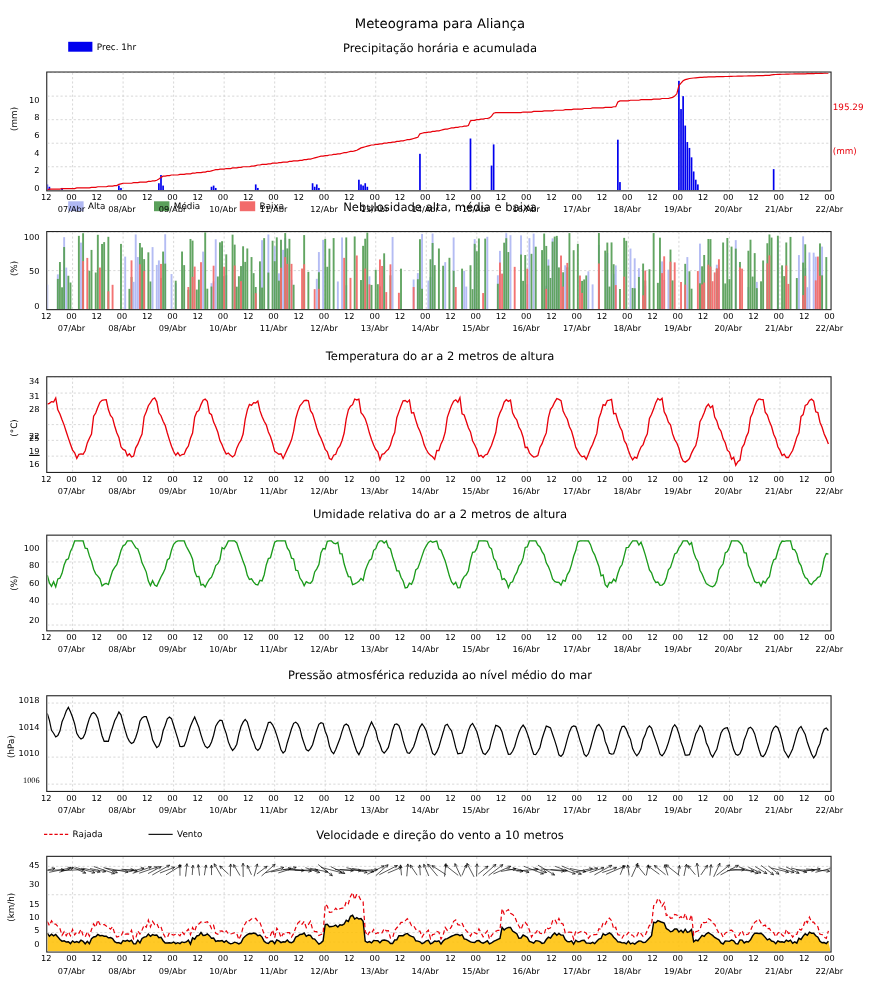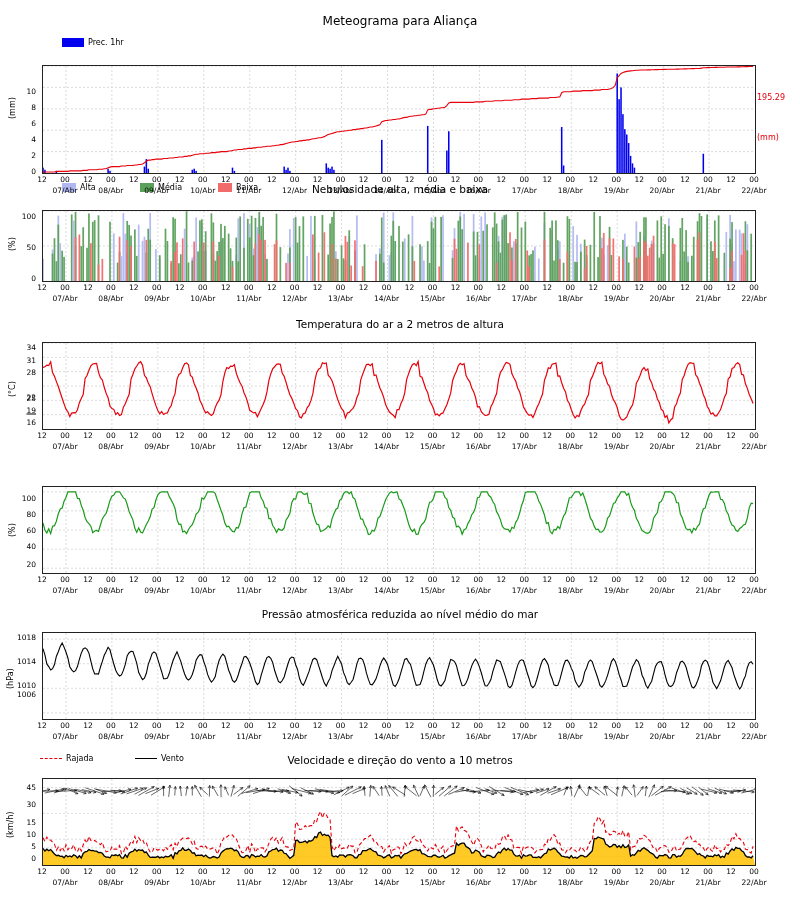--- a/index.html
+++ b/index.html
@@ -49,20 +49,21 @@
   svg{display:block;}
 </style>
 </head>
 <body>
 
 <div class="page">
 
   <div class="main-title">Meteograma para Aliança</div>
 
   <div class="panel" style="left:0;top:38px;width:800px;height:125px;">
+    <div class="panel-title">Precipitação horária e acumulada</div>
 
     <div class="legend" style="left:62px;top:0px;">
       <span class="sw" style="width:22px;height:9px;background:#0000ee;"></span>
       <span class="lbl">Prec. 1hr</span>
     </div>
 
     <div class="ylabel rot" style="left:8px;top:45px;height:36px;">(mm)</div>
     <div class="accum-label" style="left:757px;top:55px;">195.29</div>
     <div class="ylabel" style="left:757px;top:95px;color:#e8000b;">(mm)</div>
 
@@ -583,20 +584,21 @@
           <line x1="0" y1="43" x2="712" y2="43" stroke="#cccccc" stroke-width="0.7" stroke-dasharray="2,2"></line>
           <line x1="0" y1="28.66666666666667" x2="712" y2="28.66666666666667" stroke="#cccccc" stroke-width="0.7" stroke-dasharray="2,2"></line>
           <line x1="0" y1="14.333333333333329" x2="712" y2="14.333333333333329" stroke="#cccccc" stroke-width="0.7" stroke-dasharray="2,2"></line>
           <line x1="0" y1="0" x2="712" y2="0" stroke="#cccccc" stroke-width="0.7" stroke-dasharray="2,2"></line>
           <path d="M0.00 24.41 L1.91 23.69 L3.83 22.09 L5.74 22.43 L7.66 18.80 L9.57 29.62 L11.48 33.33 L13.40 38.61 L15.31 43.48 L17.23 49.51 L19.14 55.29 L21.05 60.84 L22.97 66.15 L24.88 68.69 L26.80 73.64 L28.71 70.06 L30.62 69.67 L32.54 69.94 L34.45 66.75 L36.37 59.68 L38.28 55.48 L40.19 51.59 L42.11 35.37 L44.02 32.46 L45.94 27.33 L47.85 22.73 L49.76 20.97 L51.68 20.59 L53.59 20.42 L55.51 29.33 L57.42 34.60 L59.33 36.94 L61.25 44.28 L63.16 50.37 L65.08 54.69 L66.99 63.18 L68.90 65.58 L70.82 66.36 L72.73 71.37 L74.65 69.56 L76.56 72.44 L78.47 71.59 L80.39 64.11 L82.30 60.77 L84.22 55.79 L86.13 51.52 L88.04 35.94 L89.96 31.24 L91.87 25.85 L93.78 23.01 L95.70 19.93 L97.61 18.67 L99.53 22.29 L101.44 32.25 L103.35 34.91 L105.27 40.00 L107.18 43.68 L109.10 50.59 L111.01 56.88 L112.92 62.66 L114.84 67.50 L116.75 70.83 L118.67 68.56 L120.58 71.50 L122.49 70.21 L124.41 69.91 L126.32 65.33 L128.24 62.51 L130.15 55.37 L132.06 50.71 L133.98 36.30 L135.89 31.48 L137.81 30.12 L139.72 24.81 L141.63 20.81 L143.55 19.88 L145.46 21.75 L147.38 32.52 L149.29 34.05 L151.20 40.73 L153.12 44.99 L155.03 49.94 L156.95 57.52 L158.86 61.28 L160.77 66.20 L162.69 69.82 L164.60 68.82 L166.52 70.95 L168.43 72.42 L170.34 70.75 L172.26 64.43 L174.17 60.13 L176.09 57.17 L178.00 51.61 L179.91 38.27 L181.83 29.86 L183.74 24.61 L185.66 25.51 L187.57 23.07 L189.48 23.37 L191.40 21.62 L193.31 30.34 L195.23 35.54 L197.14 39.94 L199.05 43.19 L200.97 49.73 L202.88 53.90 L204.80 59.96 L206.71 67.33 L208.62 68.61 L210.54 69.94 L212.45 69.50 L214.37 73.75 L216.28 69.65 L218.19 65.52 L220.11 61.46 L222.02 56.84 L223.94 48.96 L225.85 37.68 L227.76 30.94 L229.68 25.85 L231.59 23.75 L233.51 21.28 L235.42 20.88 L237.33 21.28 L239.25 30.37 L241.16 33.23 L243.08 39.35 L244.99 46.03 L246.90 51.71 L248.82 55.35 L250.73 60.16 L252.65 65.63 L254.56 67.72 L256.47 73.84 L258.39 74.87 L260.30 70.82 L262.22 69.97 L264.13 64.80 L266.04 62.34 L267.96 57.40 L269.87 50.68 L271.78 37.82 L273.70 29.65 L275.61 26.26 L277.53 24.90 L279.44 19.74 L281.35 20.57 L283.27 19.94 L285.18 32.14 L287.10 34.32 L289.01 37.71 L290.92 43.43 L292.84 50.69 L294.75 56.53 L296.67 61.46 L298.58 65.66 L300.49 67.84 L302.41 74.90 L304.32 69.95 L306.24 69.42 L308.15 67.10 L310.06 65.39 L311.98 61.52 L313.89 54.56 L315.81 50.23 L317.72 36.77 L319.63 31.41 L321.55 26.18 L323.46 21.42 L325.38 21.07 L327.29 22.64 L329.20 20.67 L331.12 32.50 L333.03 32.00 L334.95 38.93 L336.86 44.95 L338.77 48.97 L340.69 54.38 L342.60 61.43 L344.52 65.63 L346.43 69.01 L348.34 70.79 L350.26 72.24 L352.17 74.61 L354.09 66.50 L356.00 66.59 L357.91 60.53 L359.83 56.59 L361.74 49.93 L363.66 36.36 L365.57 30.85 L367.48 25.54 L369.40 21.64 L371.31 20.45 L373.23 22.70 L375.14 18.44 L377.05 33.30 L378.97 34.26 L380.88 39.99 L382.80 45.80 L384.71 49.65 L386.62 57.62 L388.54 61.29 L390.45 65.48 L392.37 71.84 L394.28 71.00 L396.19 72.94 L398.11 70.58 L400.02 69.90 L401.94 65.77 L403.85 61.78 L405.76 56.16 L407.68 50.17 L409.59 37.72 L411.51 32.34 L413.42 28.40 L415.33 22.60 L417.25 20.38 L419.16 21.88 L421.08 20.77 L422.99 32.33 L424.90 36.18 L426.82 38.78 L428.73 45.13 L430.65 48.63 L432.56 54.46 L434.47 63.80 L436.39 63.60 L438.30 68.68 L440.22 70.93 L442.13 72.48 L444.04 72.15 L445.96 71.21 L447.87 63.72 L449.78 60.31 L451.70 54.93 L453.61 50.57 L455.53 36.62 L457.44 29.32 L459.35 26.65 L461.27 22.50 L463.18 19.41 L465.10 20.09 L467.01 21.28 L468.92 30.78 L470.84 34.72 L472.75 38.10 L474.67 44.95 L476.58 48.84 L478.49 55.62 L480.41 63.67 L482.32 67.13 L484.24 70.31 L486.15 72.31 L488.06 71.63 L489.98 74.50 L491.89 69.97 L493.81 64.82 L495.72 61.05 L497.63 55.84 L499.55 51.03 L501.46 37.30 L503.38 32.02 L505.29 24.74 L507.20 25.48 L509.12 21.18 L511.03 20.70 L512.95 20.09 L514.86 33.10 L516.77 32.81 L518.69 39.74 L520.60 45.27 L522.52 48.86 L524.43 57.46 L526.34 60.49 L528.26 66.55 L530.17 71.54 L532.09 75.01 L534.00 72.51 L535.91 73.54 L537.83 67.81 L539.74 63.41 L541.66 61.16 L543.57 55.37 L545.48 51.46 L547.40 37.42 L549.31 33.64 L551.23 28.68 L553.14 23.04 L555.05 19.32 L556.97 20.83 L558.88 19.18 L560.80 31.42 L562.71 35.07 L564.62 40.86 L566.54 43.22 L568.45 51.47 L570.37 56.63 L572.28 59.74 L574.19 64.50 L576.11 72.29 L578.02 76.10 L579.94 77.12 L581.85 75.75 L583.76 73.86 L585.68 68.89 L587.59 65.13 L589.51 62.04 L591.42 54.00 L593.33 40.27 L595.25 36.82 L597.16 32.21 L599.08 26.75 L600.99 24.50 L602.90 27.66 L604.82 25.91 L606.73 36.13 L608.65 39.67 L610.56 46.18 L612.47 49.00 L614.39 55.93 L616.30 59.50 L618.22 66.29 L620.13 67.91 L622.04 74.45 L623.96 72.72 L625.87 79.98 L627.78 76.78 L629.70 75.31 L631.61 64.05 L633.53 60.79 L635.44 54.14 L637.35 50.06 L639.27 36.41 L641.18 32.53 L643.10 26.03 L645.01 21.61 L646.92 19.65 L648.84 20.19 L650.75 20.33 L652.67 31.77 L654.58 34.34 L656.49 40.26 L658.41 44.76 L660.32 51.73 L662.24 55.77 L664.15 63.21 L666.06 66.45 L667.98 71.17 L669.89 69.82 L671.81 72.90 L673.72 72.92 L675.63 69.73 L677.55 66.58 L679.46 60.90 L681.38 54.43 L683.29 50.56 L685.20 35.70 L687.12 33.90 L689.03 25.50 L690.95 24.51 L692.86 21.07 L694.77 19.87 L696.69 21.62 L698.60 31.38 L700.52 32.03 L702.43 40.81 L704.34 45.39 L706.26 51.55 L708.17 55.73 L710.09 60.57 " fill="none" stroke="#e8000b" stroke-width="1.2"></path>
         </svg>
       </div>
   </div>
 
   <div class="panel" style="left:0;top:462px;width:800px;height:120px;">
+    <div class="panel-title">Umidade relativa do ar a 2 metros de altura</div>
     <div class="ylabel rot" style="left:8px;top:45px;height:30px;">(%)</div>
 
     <div class="ytick" style="left:6px;width:30px;top:102px;">20</div>
     <div class="ytick" style="left:6px;width:30px;top:84px;">40</div>
     <div class="ytick" style="left:6px;width:30px;top:68px;">60</div>
     <div class="ytick" style="left:6px;width:30px;top:52px;">80</div>
     <div class="ytick" style="left:6px;width:30px;top:36px;">100</div>
 
     <div class="plot" id="plot-umid" style="left:42px;top:24px;width:712px;height:86px;">
         <svg width="712" height="86" viewBox="0 0 712 86">
@@ -622,21 +624,21 @@
           <line x1="0" y1="4.777777777777786" x2="712" y2="4.777777777777786" stroke="#cccccc" stroke-width="0.7" stroke-dasharray="2,2"></line>
           <path d="M0.00 35.90 L1.91 42.95 L3.83 46.02 L5.74 41.79 L7.66 46.63 L9.57 39.27 L11.48 38.64 L13.40 34.20 L15.31 26.71 L17.23 21.96 L19.14 21.07 L21.05 14.27 L22.97 10.48 L24.88 4.78 L26.80 4.78 L28.71 4.78 L30.62 4.78 L32.54 4.78 L34.45 11.41 L36.37 11.66 L38.28 18.35 L40.19 23.23 L42.11 30.45 L44.02 34.69 L45.94 36.69 L47.85 39.17 L49.76 45.64 L51.68 44.02 L53.59 43.41 L55.51 44.39 L57.42 37.99 L59.33 31.93 L61.25 28.80 L63.16 26.28 L65.08 20.27 L66.99 13.44 L68.90 9.20 L70.82 8.07 L72.73 4.78 L74.65 4.78 L76.56 4.78 L78.47 7.79 L80.39 10.92 L82.30 12.07 L84.22 17.50 L86.13 24.65 L88.04 28.64 L89.96 33.10 L91.87 41.24 L93.78 45.38 L95.70 40.86 L97.61 44.95 L99.53 46.02 L101.44 41.74 L103.35 37.57 L105.27 34.08 L107.18 29.79 L109.10 22.07 L111.01 20.62 L112.92 12.99 L114.84 7.89 L116.75 5.76 L118.67 4.78 L120.58 4.78 L122.49 4.78 L124.41 4.78 L126.32 9.65 L128.24 13.12 L130.15 16.71 L132.06 21.43 L133.98 32.37 L135.89 37.24 L137.81 37.05 L139.72 44.84 L141.63 44.17 L143.55 46.64 L145.46 42.77 L147.38 39.51 L149.29 37.71 L151.20 33.06 L153.12 27.12 L155.03 25.40 L156.95 21.62 L158.86 10.86 L160.77 12.05 L162.69 8.76 L164.60 4.78 L166.52 4.78 L168.43 4.78 L170.34 4.78 L172.26 6.59 L174.17 12.48 L176.09 17.82 L178.00 23.32 L179.91 28.27 L181.83 36.06 L183.74 39.78 L185.66 39.22 L187.57 42.16 L189.48 44.35 L191.40 44.79 L193.31 40.56 L195.23 41.04 L197.14 35.73 L199.05 26.60 L200.97 20.80 L202.88 20.05 L204.80 12.75 L206.71 5.92 L208.62 4.78 L210.54 4.78 L212.45 4.78 L214.37 4.78 L216.28 4.78 L218.19 11.07 L220.11 13.95 L222.02 20.47 L223.94 21.11 L225.85 31.41 L227.76 31.81 L229.68 38.53 L231.59 41.24 L233.51 45.45 L235.42 41.86 L237.33 42.90 L239.25 43.23 L241.16 40.93 L243.08 32.92 L244.99 30.10 L246.90 26.22 L248.82 15.36 L250.73 11.66 L252.65 12.08 L254.56 5.15 L256.47 4.78 L258.39 4.78 L260.30 6.85 L262.22 7.33 L264.13 6.12 L266.04 16.24 L267.96 16.45 L269.87 25.79 L271.78 31.83 L273.70 37.16 L275.61 37.50 L277.53 44.44 L279.44 43.75 L281.35 42.75 L283.27 41.36 L285.18 38.79 L287.10 40.62 L289.01 31.88 L290.92 26.75 L292.84 22.39 L294.75 21.10 L296.67 13.24 L298.58 11.81 L300.49 6.69 L302.41 4.78 L304.32 4.78 L306.24 6.61 L308.15 4.78 L310.06 10.59 L311.98 12.08 L313.89 19.25 L315.81 25.07 L317.72 31.90 L319.63 32.06 L321.55 37.74 L323.46 41.18 L325.38 47.43 L327.29 47.01 L329.20 43.22 L331.12 44.22 L333.03 39.66 L334.95 31.06 L336.86 29.56 L338.77 24.24 L340.69 18.31 L342.60 12.76 L344.52 9.28 L346.43 6.07 L348.34 4.78 L350.26 5.94 L352.17 5.43 L354.09 4.95 L356.00 11.98 L357.91 13.18 L359.83 18.22 L361.74 22.93 L363.66 29.80 L365.57 36.71 L367.48 41.98 L369.40 44.44 L371.31 42.27 L373.23 47.42 L375.14 47.22 L377.05 40.58 L378.97 37.17 L380.88 35.53 L382.80 31.83 L384.71 22.10 L386.62 15.17 L388.54 14.80 L390.45 11.54 L392.37 4.78 L394.28 4.78 L396.19 4.78 L398.11 4.78 L400.02 5.15 L401.94 10.46 L403.85 12.07 L405.76 20.57 L407.68 23.32 L409.59 30.19 L411.51 31.46 L413.42 39.94 L415.33 39.04 L417.25 41.29 L419.16 47.29 L421.08 42.73 L422.99 41.85 L424.90 36.61 L426.82 33.37 L428.73 27.70 L430.65 25.15 L432.56 20.17 L434.47 10.68 L436.39 10.25 L438.30 4.78 L440.22 4.78 L442.13 4.78 L444.04 4.78 L445.96 8.55 L447.87 10.20 L449.78 14.48 L451.70 17.45 L453.61 24.66 L455.53 28.06 L457.44 32.87 L459.35 39.39 L461.27 41.56 L463.18 42.34 L465.10 42.37 L467.01 44.94 L468.92 40.35 L470.84 41.44 L472.75 35.35 L474.67 32.28 L476.58 26.29 L478.49 18.72 L480.41 13.51 L482.32 5.68 L484.24 4.78 L486.15 4.78 L488.06 4.78 L489.98 4.78 L491.89 4.81 L493.81 8.15 L495.72 13.98 L497.63 17.40 L499.55 22.78 L501.46 27.97 L503.38 36.42 L505.29 35.58 L507.20 44.53 L509.12 46.69 L511.03 42.42 L512.95 42.94 L514.86 39.55 L516.77 41.56 L518.69 34.41 L520.60 29.02 L522.52 26.20 L524.43 18.53 L526.34 10.77 L528.26 10.62 L530.17 7.53 L532.09 4.78 L534.00 4.78 L535.91 4.78 L537.83 8.55 L539.74 5.93 L541.66 11.18 L543.57 17.23 L545.48 23.96 L547.40 31.18 L549.31 33.79 L551.23 39.41 L553.14 42.50 L555.05 42.08 L556.97 45.15 L558.88 44.92 L560.80 43.26 L562.71 38.77 L564.62 31.11 L566.54 28.93 L568.45 22.90 L570.37 16.60 L572.28 15.52 L574.19 11.09 L576.11 8.35 L578.02 4.78 L579.94 4.78 L581.85 4.78 L583.76 8.24 L585.68 6.33 L587.59 15.15 L589.51 20.31 L591.42 23.35 L593.33 31.36 L595.25 34.81 L597.16 39.38 L599.08 43.60 L600.99 44.79 L602.90 45.93 L604.82 46.43 L606.73 45.05 L608.65 40.91 L610.56 31.14 L612.47 28.08 L614.39 25.58 L616.30 15.69 L618.22 14.46 L620.13 10.48 L622.04 4.78 L623.96 4.78 L625.87 4.78 L627.78 4.78 L629.70 6.43 L631.61 8.69 L633.53 15.50 L635.44 15.88 L637.35 26.99 L639.27 30.70 L641.18 36.51 L643.10 41.66 L645.01 42.82 L646.92 42.28 L648.84 45.90 L650.75 41.21 L652.67 42.98 L654.58 39.25 L656.49 37.26 L658.41 27.88 L660.32 21.97 L662.24 20.91 L664.15 13.94 L666.06 8.12 L667.98 4.86 L669.89 5.22 L671.81 4.78 L673.72 4.78 L675.63 4.78 L677.55 12.33 L679.46 12.79 L681.38 16.45 L683.29 24.06 L685.20 27.19 L687.12 33.95 L689.03 38.03 L690.95 39.24 L692.86 43.24 L694.77 44.42 L696.69 41.53 L698.60 40.22 L700.52 37.89 L702.43 37.19 L704.34 31.17 L706.26 20.63 L708.17 16.26 L710.09 16.68 " fill="none" stroke="#1a9a1a" stroke-width="1.2"></path>
         </svg>
       </div>
   </div>
 
   <div class="panel" style="left:0;top:608px;width:800px;height:120px;">
     <div class="panel-title">Pressão atmosférica reduzida ao nível médio do mar</div>
     <div class="ylabel rot" style="left:6px;top:45px;height:36px;">(hPa)</div>
 
-    <div class="ytick" style="left:0px;width:36px;top:86px;">1006</div>
+    <div class="ytick" style="left:0px;width:36px;top:101px;font-family:Liberation Serif, serif;">1006</div>
     <div class="ytick" style="left:0px;width:36px;top:77px;">1010</div>
     <div class="ytick" style="left:0px;width:36px;top:53px;">1014</div>
     <div class="ytick" style="left:0px;width:36px;top:29px;">1018</div>
 
     <div class="plot" id="plot-pres" style="left:42px;top:24px;width:712px;height:86px;">
         <svg width="712" height="86" viewBox="0 0 712 86">
           <line x1="22.967741935483872" y1="0" x2="22.967741935483872" y2="86" stroke="#cccccc" stroke-width="0.7" stroke-dasharray="2,2"></line>
           <line x1="68.90322580645162" y1="0" x2="68.90322580645162" y2="86" stroke="#cccccc" stroke-width="0.7" stroke-dasharray="2,2"></line>
           <line x1="114.83870967741935" y1="0" x2="114.83870967741935" y2="86" stroke="#cccccc" stroke-width="0.7" stroke-dasharray="2,2"></line>
           <line x1="160.7741935483871" y1="0" x2="160.7741935483871" y2="86" stroke="#cccccc" stroke-width="0.7" stroke-dasharray="2,2"></line>

